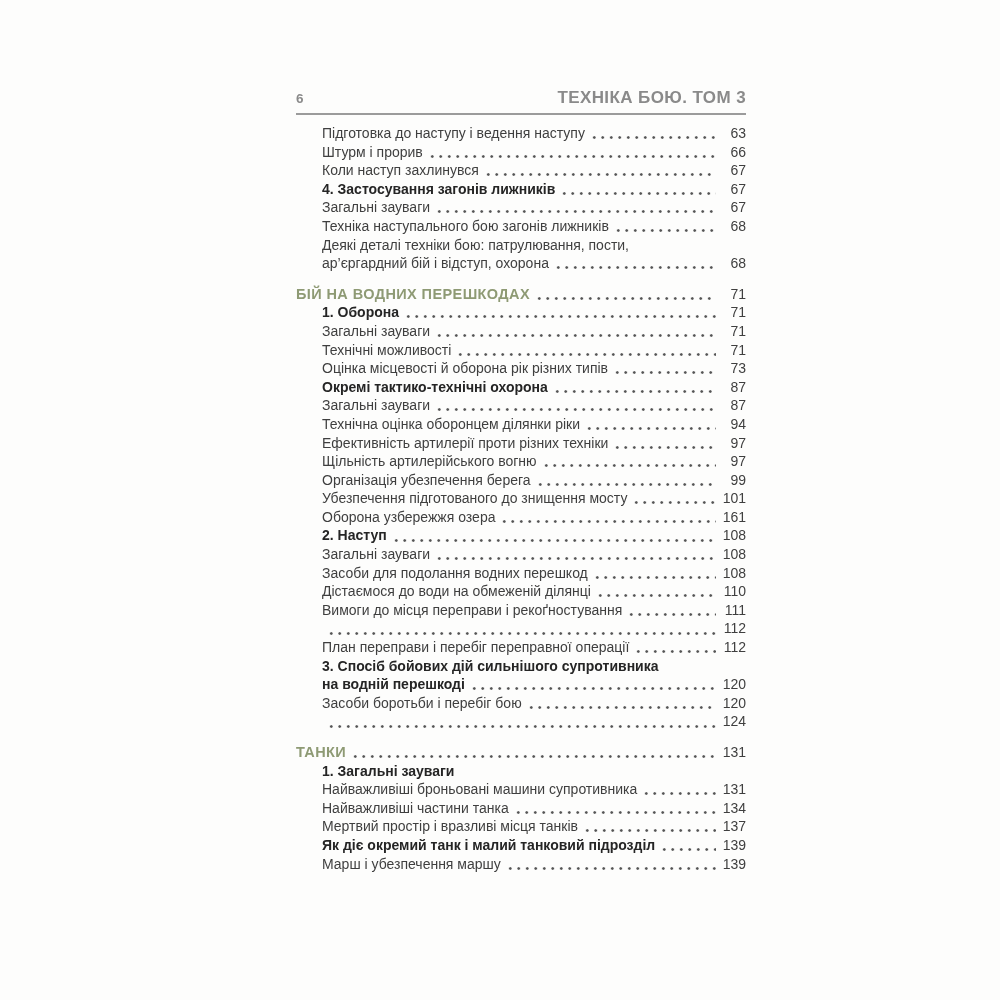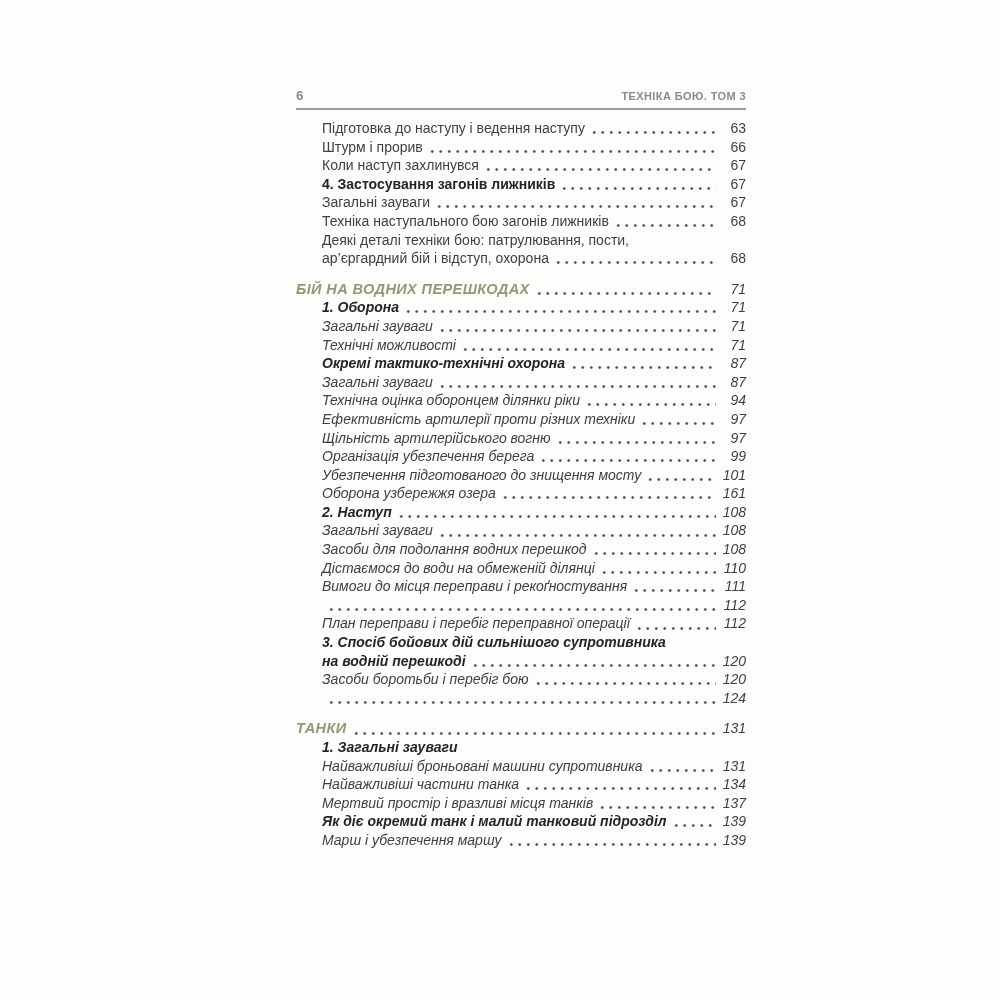--- a/index.html
+++ b/index.html
@@ -27,24 +27,24 @@
   }
   .running-header{
     display:flex;
     justify-content:space-between;
     align-items:baseline;
     color:var(--header-text);
     border-bottom:2px solid var(--rule);
     padding-bottom:5px;
   }
   .rh-page{font-size:13.5px;font-weight:bold;}
-  .rh-title{font-size:11px;font-weight:600;letter-spacing:0.4px;}
+  .rh-title{font-size:17px;font-weight:600;letter-spacing:0.4px;}
   .toc{margin-top:9px;}
   .toc-group{margin-top:0;}
-  .toc-group + .toc-group{margin-top:12px;font-style:italic;}
+  .toc-group + .toc-group{margin-top:12px;}
   .toc-row{
     display:flex;
     align-items:baseline;
     line-height:18.6px;
     font-size:14px;
     color:var(--body-text);
   }
   .toc-row.entry{padding-left:26px;}
   .toc-row.bold .title{font-weight:bold;color:var(--bold-text);}
   .toc-row.section .title{
@@ -135,20 +135,25 @@
         <div class="toc-row entry">
           <span class="title">Загальні зауваги</span>
           <span class="leader"></span>
           <span class="pagenum">71</span>
         </div>
         <div class="toc-row entry">
           <span class="title">Технічні можливості</span>
           <span class="leader"></span>
           <span class="pagenum">71</span>
         </div>
+        <div class="toc-row entry">
+          <span class="title">Оцінка місцевості й оборона рік різних типів</span>
+          <span class="leader"></span>
+          <span class="pagenum">73</span>
+        </div>
         <div class="toc-row entry bold">
           <span class="title">Окремі тактико-технічні охорона</span>
           <span class="leader"></span>
           <span class="pagenum">87</span>
         </div>
         <div class="toc-row entry">
           <span class="title">Загальні зауваги</span>
           <span class="leader"></span>
           <span class="pagenum">87</span>
         </div>

